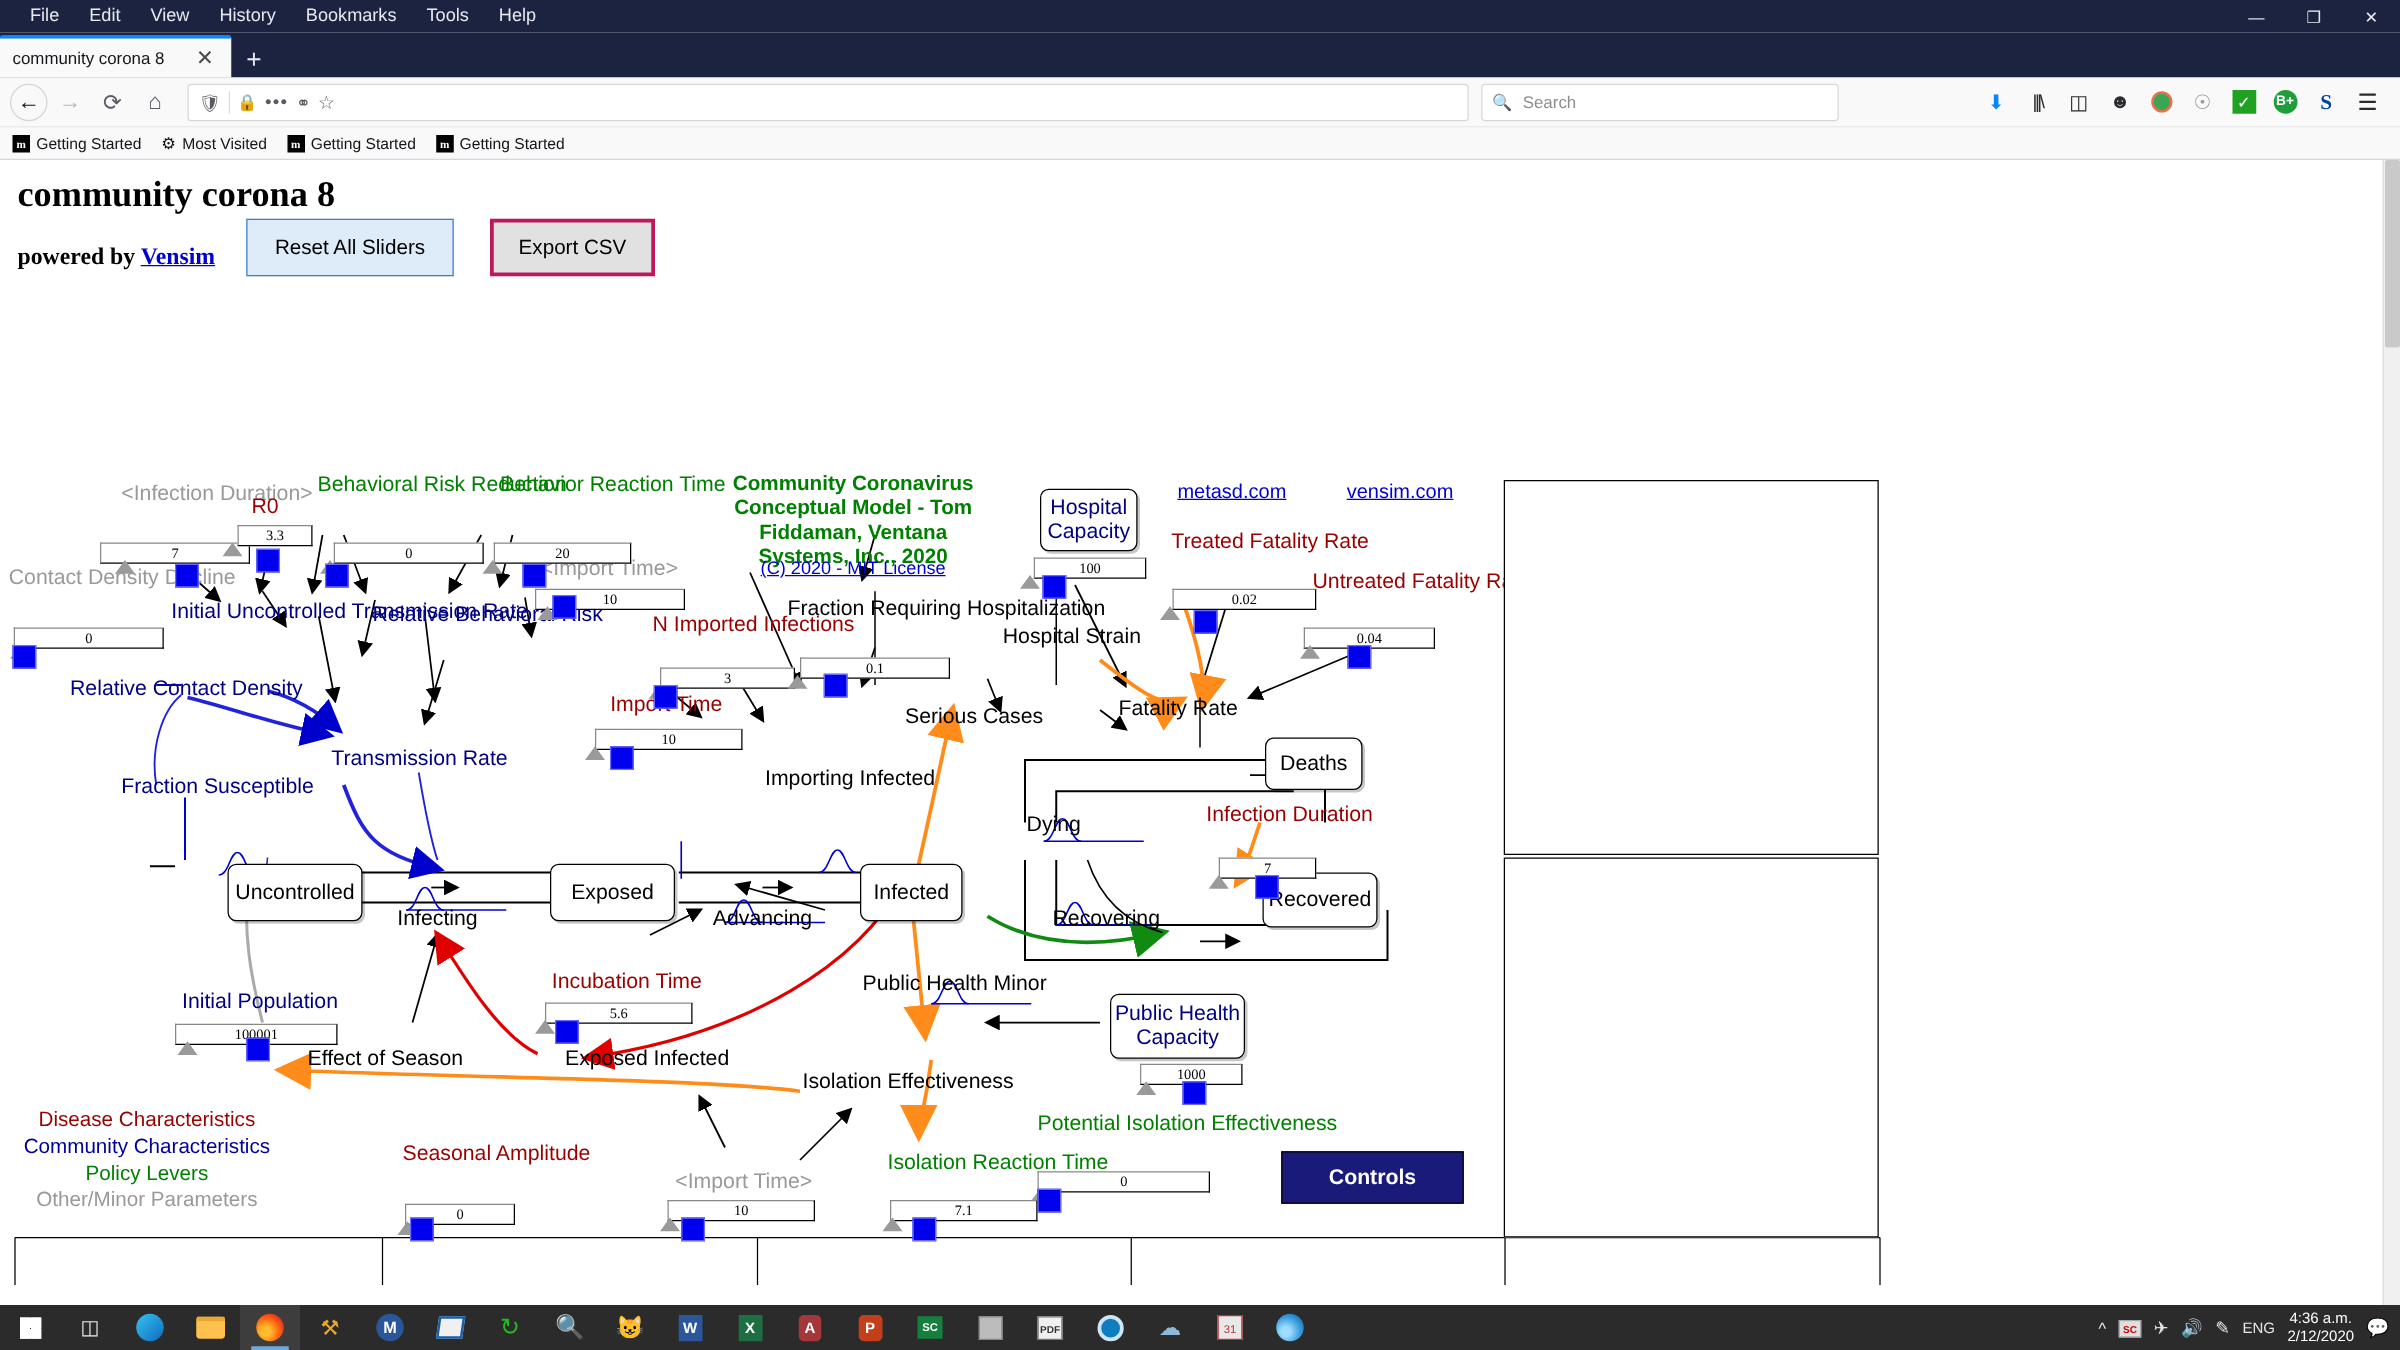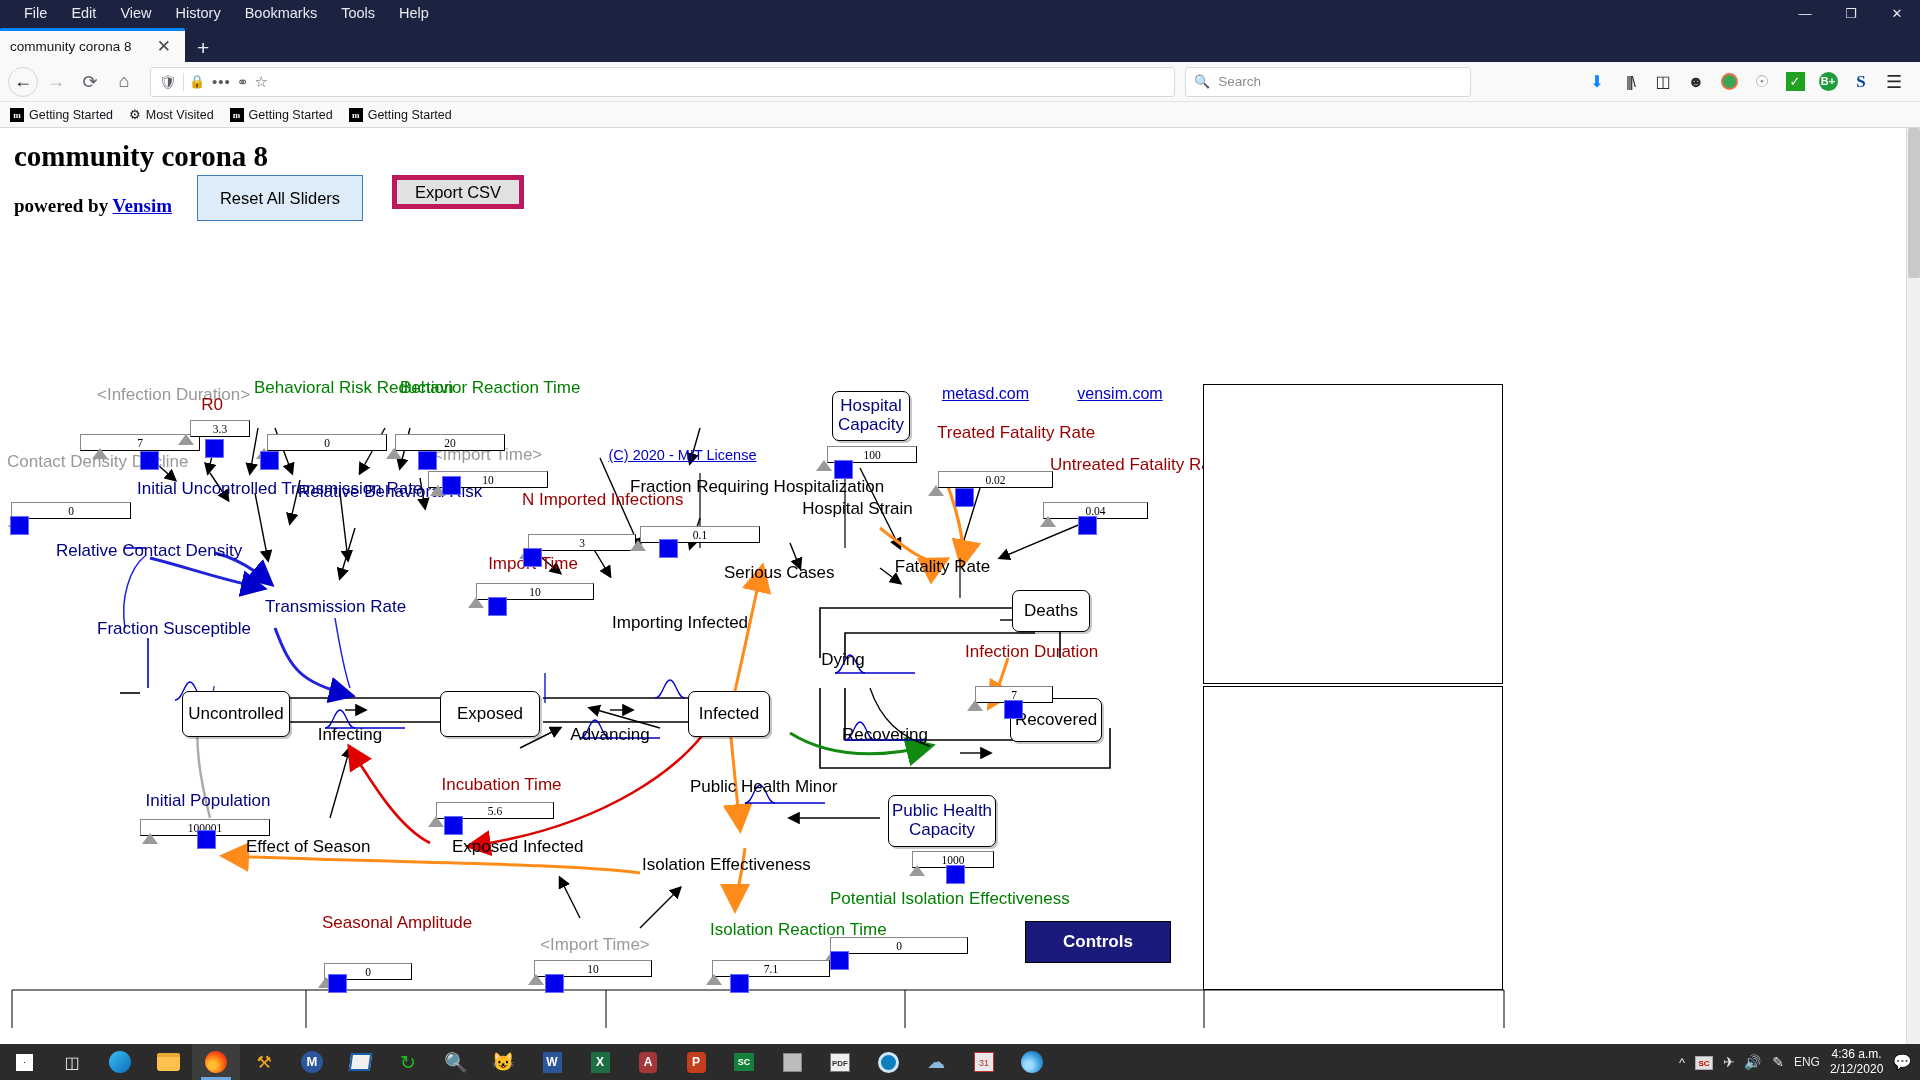--- a/index.html
+++ b/index.html
@@ -62,22 +62,22 @@
   
   .page { position:relative; width:1920px; height:calc(1044px - 26px - 36px - 40px - 26px); overflow:hidden; background:#fff; }
   .pagetitle { position:absolute; left:14px; top:12px; font-family:"Liberation Serif", serif;
                font-weight:bold; font-size:29px; color:#000; }
   .poweredby { position:absolute; left:14px; top:67px; font-family:"Liberation Serif", serif;
                font-weight:bold; font-size:19px; color:#000; }
   .poweredby a { color:#0000cc; }
   .btn-reset { position:absolute; left:197px; top:47px; width:166px; height:46px;
                background:#ddecf8; border:1px solid #3a7fc0; font-size:16.5px; color:#000;
                display:flex;align-items:center;justify-content:center; cursor:pointer; }
-  .btn-export { position:absolute; left:392px; top:47px; width:132px; height:34px;
-                background:#e1e1e1; border:5px solid #be185d; font-size:16.5px; color:#000;
+  .btn-export { position:absolute; left:392px; top:47px; width:132px; height:46px;
+                background:#e1e1e1; border:3px solid #be185d; font-size:16.5px; color:#000;
                 display:flex;align-items:center;justify-content:center; cursor:pointer; }
 
   .diagram { position:absolute; left:0; top:0; width:1920px; height:1000px; }
   .diagram svg { position:absolute; left:0; top:0; }
 
   
   .vlab { position:absolute; font-family:"Liberation Sans", sans-serif; font-size:17px;
           line-height:1.05; text-align:center; white-space:pre; }
   .c-blue   { color:#000080; }
   .c-black  { color:#000000; }
@@ -409,20 +409,26 @@
       <div class="vlab c-red" style="left:434px; top:648px; width:135px;">Incubation Time</div>
       <div class="vlab c-black" style="left:246px; top:710px; width:120px;">Effect of Season</div>
       <div class="vlab c-black" style="left:452px; top:710px; width:110px;">Exposed Infected</div>
       <div class="vlab c-red" style="left:322px; top:786px; width:105px;">Seasonal Amplitude</div>
       <div class="vlab c-black" style="left:690px; top:650px; width:115px;">Public Health Minor</div>
       <div class="vlab c-black" style="left:642px; top:728px; width:120px;">Isolation Effectiveness</div>
       <div class="vlab c-green" style="left:830px; top:762px; width:140px;">Potential Isolation Effectiveness</div>
       <div class="vlab c-green" style="left:710px; top:793px; width:120px;">Isolation Reaction Time</div>
       <div class="vlab c-gray" style="left:540px; top:808px; width:110px;">&lt;Import Time&gt;</div>
 
+      <div class="titleblock" style="left:585px; top:250px; width:195px;">
+        <div>Community Coronavirus</div>
+        <div>Conceptual Model - Tom</div>
+        <div>Fiddaman, Ventana</div>
+        <div>Systems, Inc., 2020</div>
+      </div>
       <a href="#" class="vlab c-link" style="left:595px; top:320px; width:175px; font-size:14.5px;">(C) 2020 - MIT License</a>
       <a href="#" class="vlab c-link" style="left:938px; top:258px; width:95px; font-size:16px;">metasd.com</a>
       <a href="#" class="vlab c-link" style="left:1070px; top:258px; width:100px; font-size:16px;">vensim.com</a>
 
       <div class="capbox" style="left:832px; top:263px; width:78px; height:50px;">
         <span>Hospital<br>Capacity</span>
       </div>
       <div class="capbox" style="left:888px; top:667px; width:108px; height:52px;">
         <span>Public Health<br>Capacity</span>
       </div>
@@ -521,20 +527,26 @@
       <div class="sl-knob" style="left:328px; top:846px;"></div>
 
       <div class="slider" style="left:534px; top:832px; width:118px;">10</div>
       <div class="sl-tri" style="left:528px; top:846px;"></div>
       <div class="sl-knob" style="left:545px; top:846px;"></div>
 
       <div class="slider" style="left:712px; top:832px; width:118px;">7.1</div>
       <div class="sl-tri" style="left:706px; top:846px;"></div>
       <div class="sl-knob" style="left:730px; top:846px;"></div>
 
+      <div class="legend" style="left:10px; top:758px; width:215px;">
+        <div style="color:#990000;">Disease Characteristics</div>
+        <div style="color:#000099;">Community Characteristics</div>
+        <div style="color:#008000;">Policy Levers</div>
+        <div style="color:#999999;">Other/Minor Parameters</div>
+      </div>
 
       <div class="ctrlbtn" style="left:1025px; top:793px; width:146px; height:42px;">Controls</div>
 
       <div class="panel" style="left:1203px; top:256px; width:300px; height:300px;"></div>
       <div class="panel" style="left:1203px; top:558px; width:300px; height:304px;"></div>
 
     </div>
 
     <div class="scroll" style="top:0; height:916px;">
       <div class="scrollthumb"></div>

